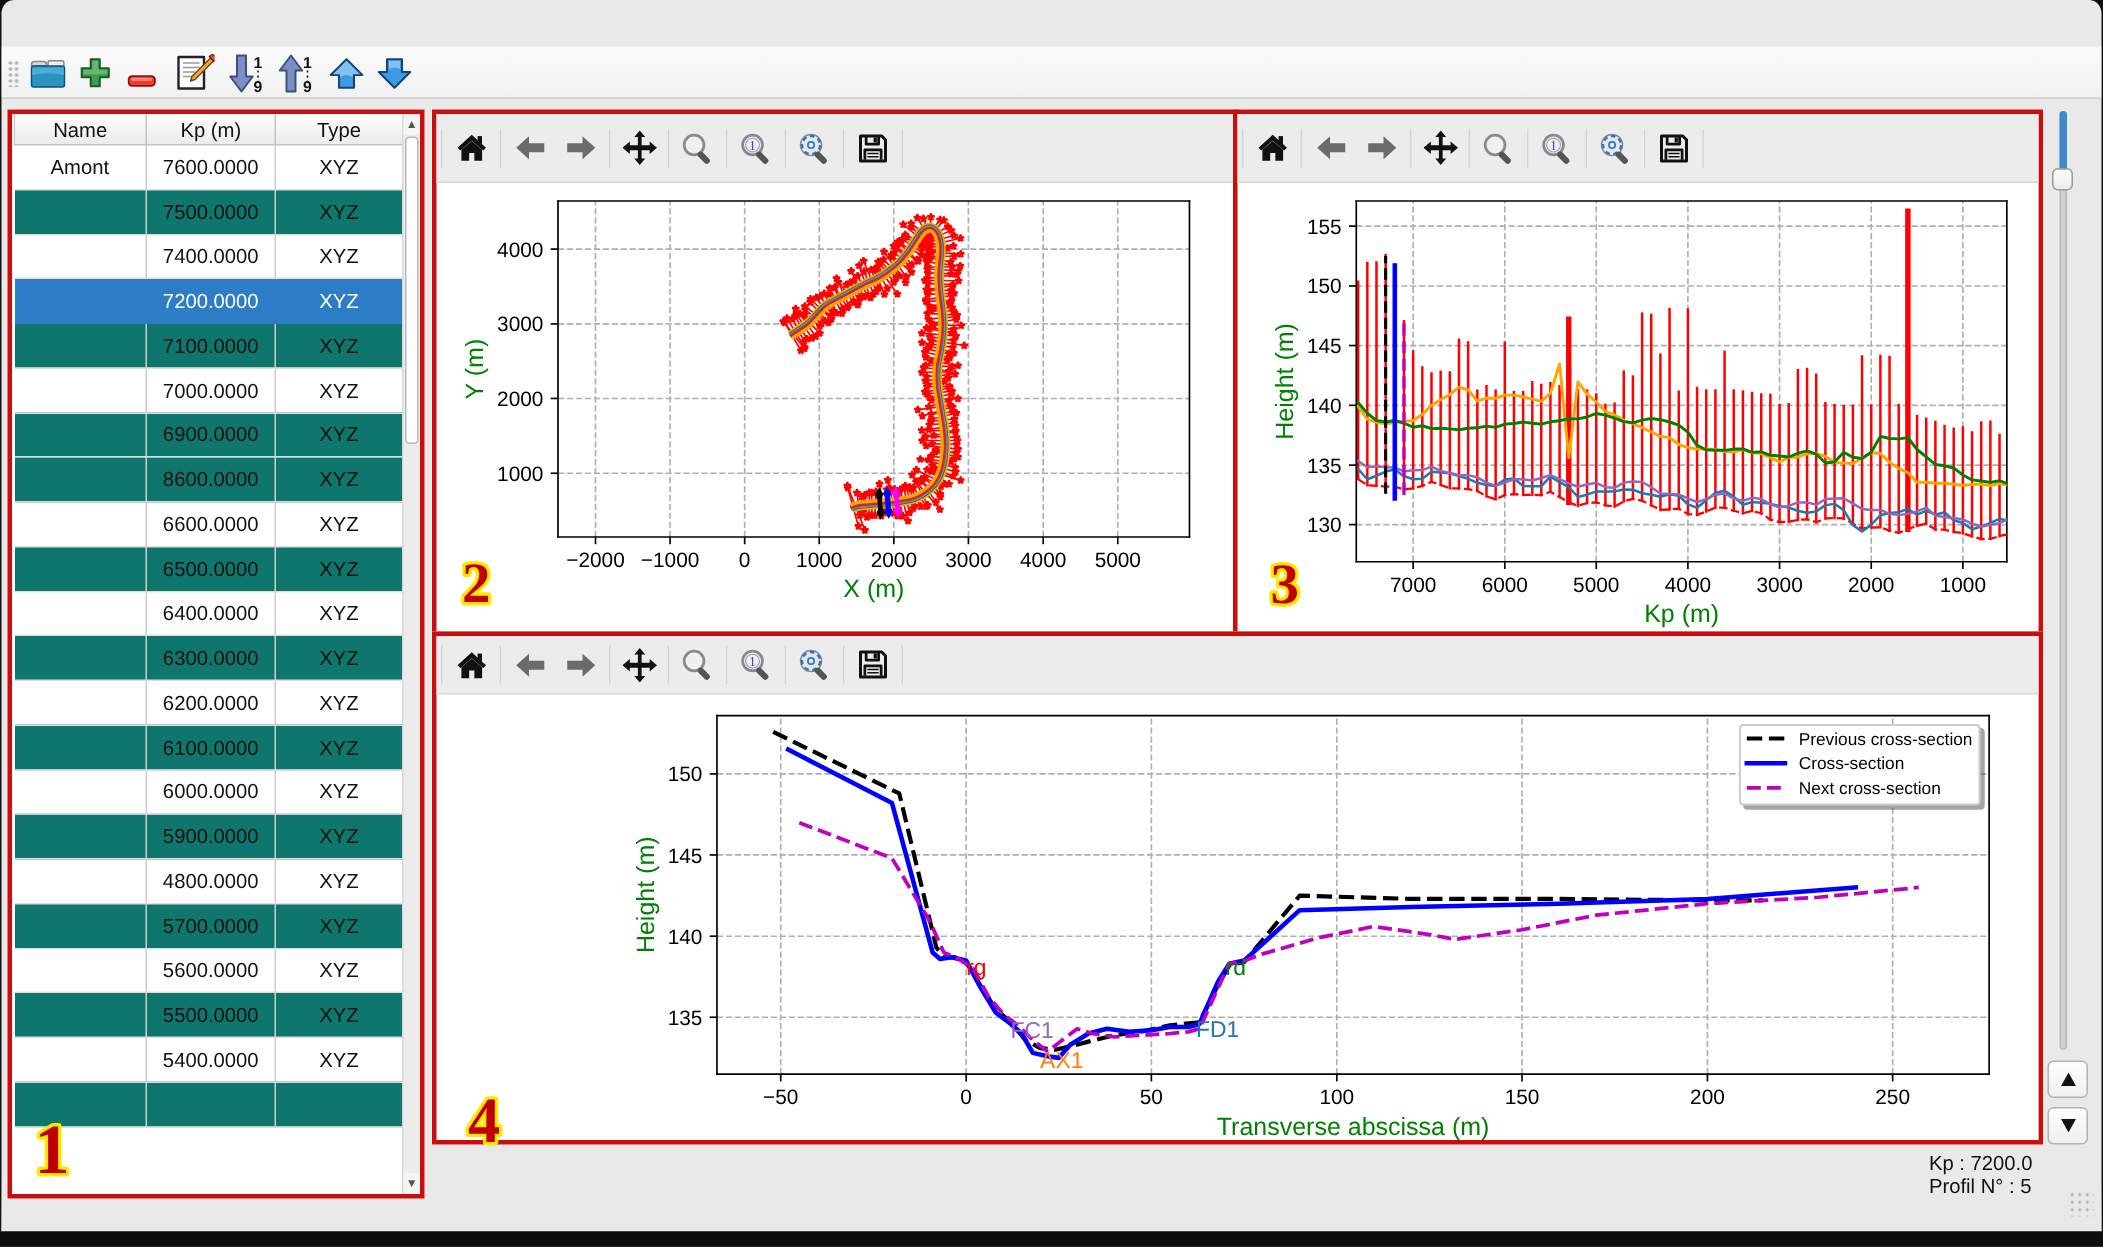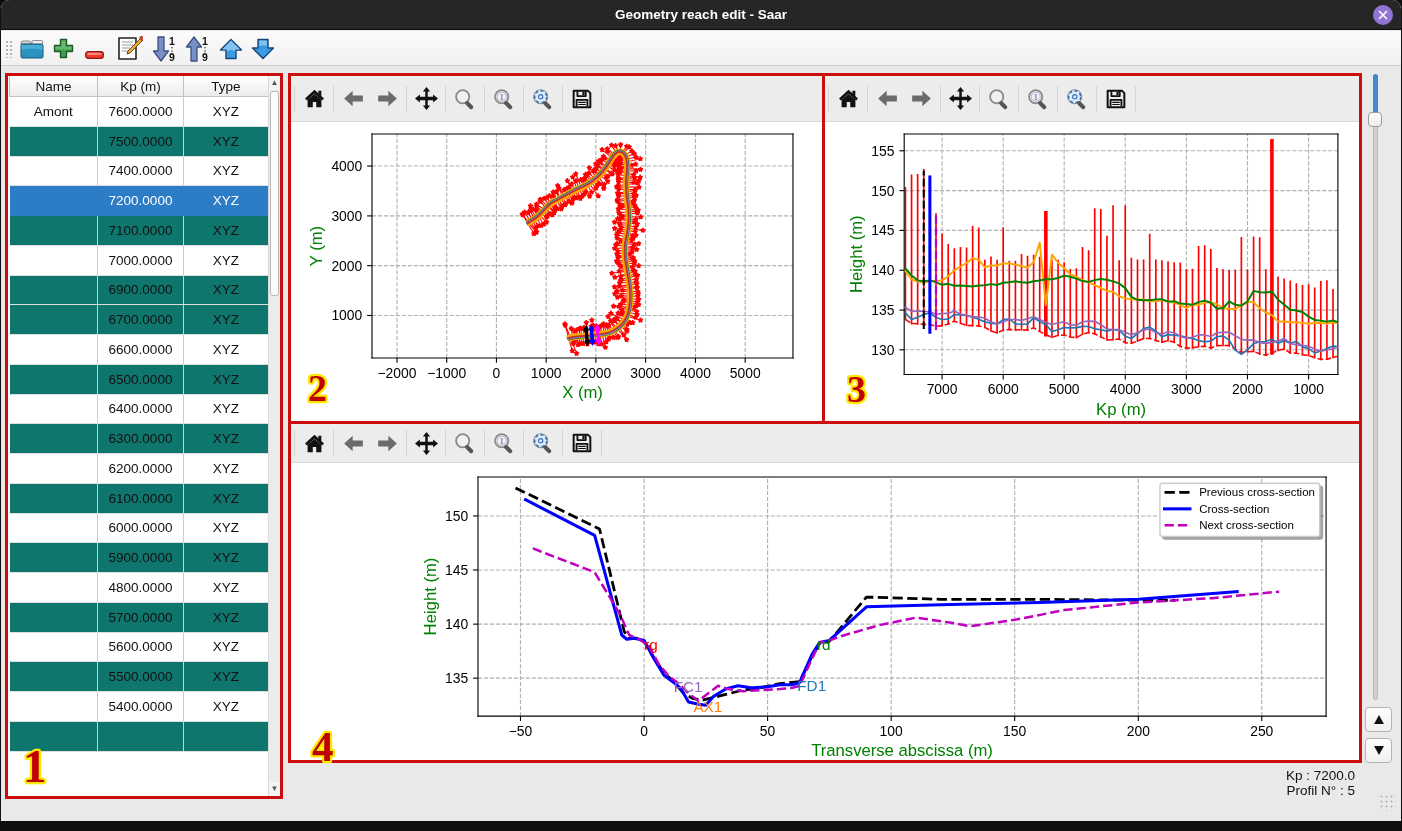--- a/index.html
+++ b/index.html
@@ -27,36 +27,29 @@
 #vscroll{position:absolute;left:259px;top:0;width:12px;height:720px;background:#ececec;border-left:1px solid #d9d9d9}
 #vscroll .btn{position:absolute;left:0;width:11px;height:14px;background:#f4f4f4;text-align:center;font-size:8px;color:#555;line-height:14px}
 #vscroll .thumb{position:absolute;left:1px;top:15px;width:9px;height:205px;background:#fdfdfd;border:1px solid #b9b9b9;border-radius:3px}
 
 #slider .track{position:absolute;left:1372px;top:74px;width:5px;height:626px;background:#cfcfcf;border:1px solid #b9b9b9;border-radius:3px}
 #slider .fill{position:absolute;left:1372px;top:74px;width:5px;height:40px;background:#3f89cc;border-radius:3px}
 #slider .handle{position:absolute;left:1367px;top:112px;width:14px;height:15px;background:linear-gradient(#fefefe,#ececec);border:1px solid #9a9a9a;border-radius:4px}
 
 .navbtn{position:absolute;left:1364px;width:27px;height:25px;background:linear-gradient(#fdfdfd,#f0f0f0);border:1px solid #b3b3b3;border-radius:4px;text-align:center}
 .navbtn svg{margin-top:7px}
-#kptext{position:absolute;right:46px;top:769px;font-size:13.5px;color:#111;text-align:right;line-height:14.5px}
+#kptext{position:absolute;right:46px;top:769px;font-size:13.5px;color:#111;text-align:left;line-height:14.5px}
 
 .bigd{position:absolute}
 .bigd text{font-family:"Liberation Serif",serif;font-weight:bold;fill:#c00000;stroke:#ffe800;stroke-width:4.5px;paint-order:stroke;stroke-linejoin:round}
 .plotsvg{position:absolute}
 #bottombar{position:absolute;left:0;top:821px;width:1402px;height:10px;background:#0e0e0e}
 .griddots{position:absolute;right:5px;top:794px;width:17px;height:17px;background-image:radial-gradient(#b2b2b2 0.9px,transparent 1.1px);background-size:5px 5px}
 </style></head><body>
 <div id="win">
-<div id="titlebar">Geometry reach edit - Saar
-  <div id="closebtn">
-        <svg width="10" height="10" viewBox="0 0 10 10">
-          <path d="M1 1 L9 9 M9 1 L1 9" stroke="#fff" stroke-width="1.6"></path>
-        </svg>
-      </div>
-</div>
 <div id="toolbar">
  <div class="grip"></div>
  <span class="ticon" style="left:18px;top:6px"><svg width="26" height="23" viewBox="0 0 26 23">
           <path d="M2 6 q0-2 2-2 h6 q2 0 2 2 v1 h-10 Z" fill="#d8d8d8" stroke="#8a8a8a"></path>
           <path d="M13 7 v-2.2 q0-1.3 1.3-1.3 h8 q1.3 0 1.3 1.3 V7" fill="#efefef" stroke="#8a8a8a"></path>
           <rect x="2" y="7" width="22" height="14" rx="1.5" fill="#2a93c0" stroke="#14536e"></rect>
           <path d="M2.5 8 h21 v5 q-10-2.5-21 0 Z" fill="#51b1d8" opacity="0.85"></path>
         </svg></span>
  <span class="ticon" style="left:52px;top:7px"><svg width="21" height="21" viewBox="0 0 21 21">
           <path d="M7.5 1.5 h6 v6 h6 v6 h-6 v6 h-6 v-6 h-6 v-6 h6 Z" fill="#3e9e4b" stroke="#1d5a26" stroke-width="1.4"></path>
@@ -138,21 +131,21 @@
             <td>7000.0000</td>
             <td>XYZ</td>
           </tr>
 <tr class="alt">
             <td></td>
             <td>6900.0000</td>
             <td>XYZ</td>
           </tr>
 <tr class="alt">
             <td></td>
-            <td>6700.0000</td>
+            <td>8600.0000</td>
             <td>XYZ</td>
           </tr>
 <tr>
             <td></td>
             <td>6600.0000</td>
             <td>XYZ</td>
           </tr>
 <tr class="alt">
             <td></td>
             <td>6500.0000</td>

